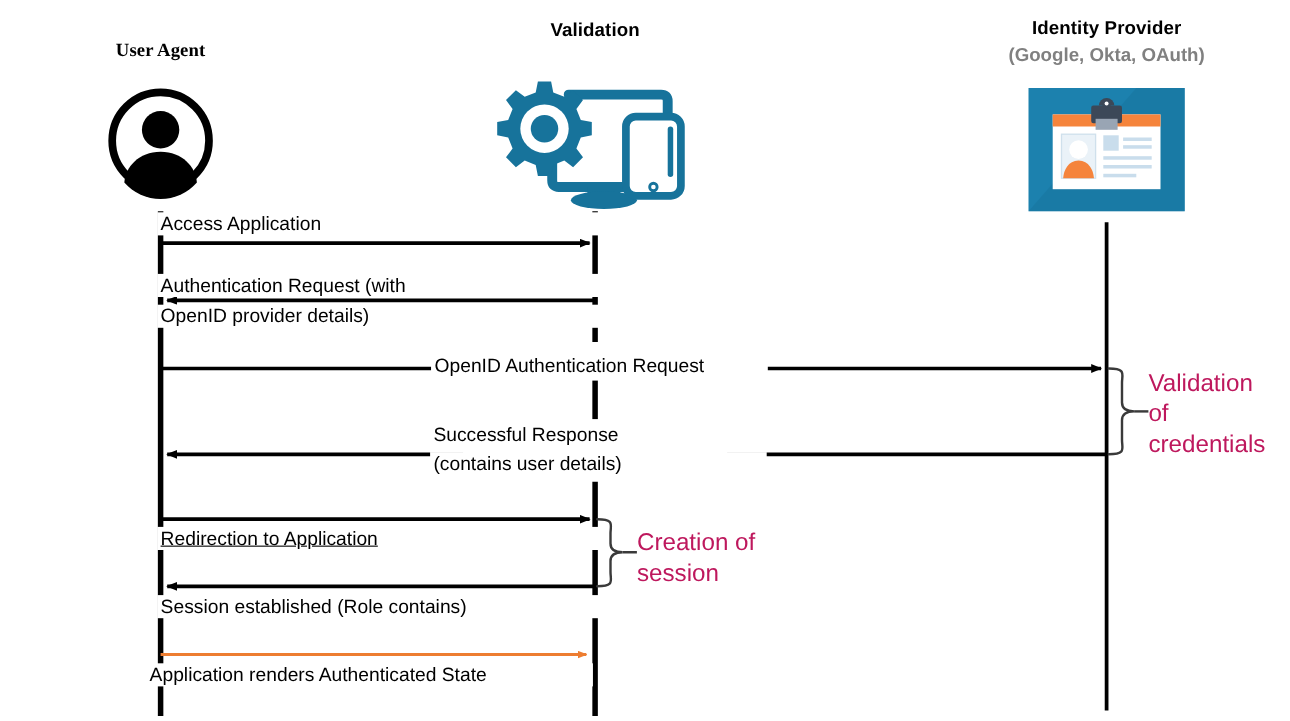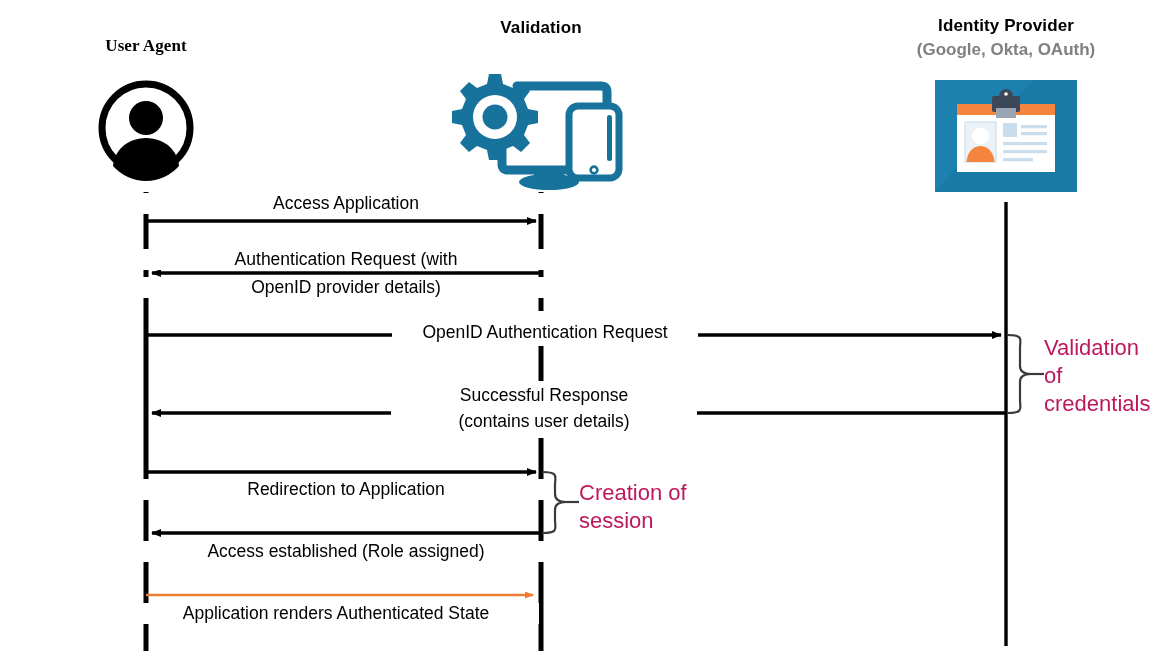--- a/index.html
+++ b/index.html
@@ -31,21 +31,21 @@
   .lane-sub {
     position: absolute;
     text-align: center;
     color: #808080;
     font-size: 17px;
     line-height: 1.15;
     white-space: nowrap;
   }
   .msg-label {
     position: absolute;
-    text-align: center;
+    text-align: left;
     color: #000000;
     font-size: 17.5px;
     line-height: 1.18;
     white-space: nowrap;
     background: #ffffff;
     padding: 0 3px;
   }
   .note-label {
     position: absolute;
     text-align: left;
@@ -189,23 +189,23 @@
   <div class="msg-label" style="left:143px; top:193px; width:400px;">Access Application</div>
 
   <div class="msg-label" style="left:143px; top:249px; width:400px;">Authentication Request (with</div>
   <div class="msg-label" style="left:143px; top:277px; width:400px;">OpenID provider details)</div>
 
   <div class="msg-label" style="left:392px; top:322px; width:300px;">OpenID Authentication Request</div>
 
   <div class="msg-label" style="left:391px; top:385px; width:300px;">Successful Response</div>
   <div class="msg-label" style="left:391px; top:411px; width:300px;">(contains user details)</div>
 
-  <div class="msg-label" style="left:143px; top:479px; width:400px;">Redirection to Application</div>
-
-  <div class="msg-label" style="left:143px; top:541px; width:400px;">Access established (Role assigned)</div>
+  <div class="msg-label" style="left:143px; top:479px; width:400px;text-decoration:underline;">Redirection to Application</div>
+
+  <div class="msg-label" style="left:143px; top:541px; width:400px;">Session established (Role contains)</div>
 
   <div class="msg-label" style="left:133px; top:603px; width:400px;">Application renders Authenticated State</div>
 
   <div class="note-label" style="left:1044px; top:334px; width:125px;">
     <div>Validation</div>
     <div>of</div>
     <div>credentials</div>
   </div>
 
   <div class="note-label" style="left:579px; top:479px; width:125px;">

